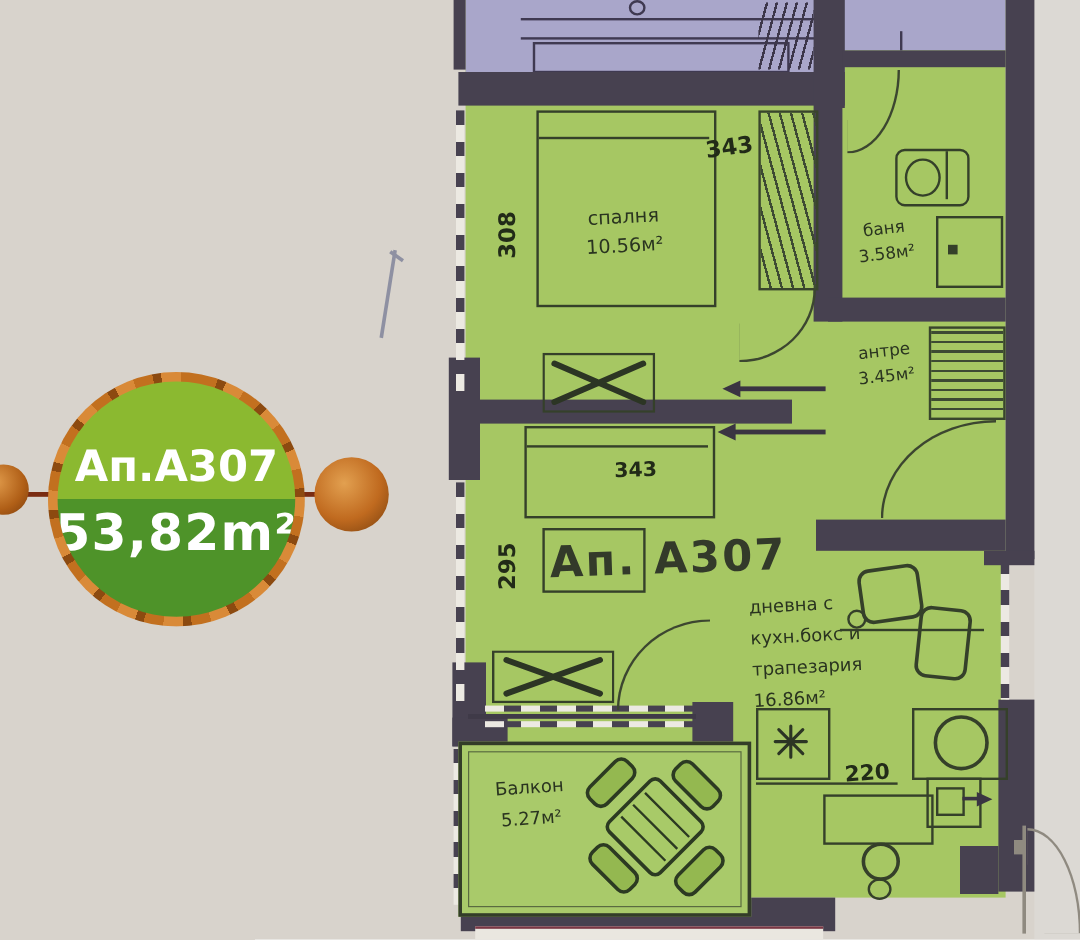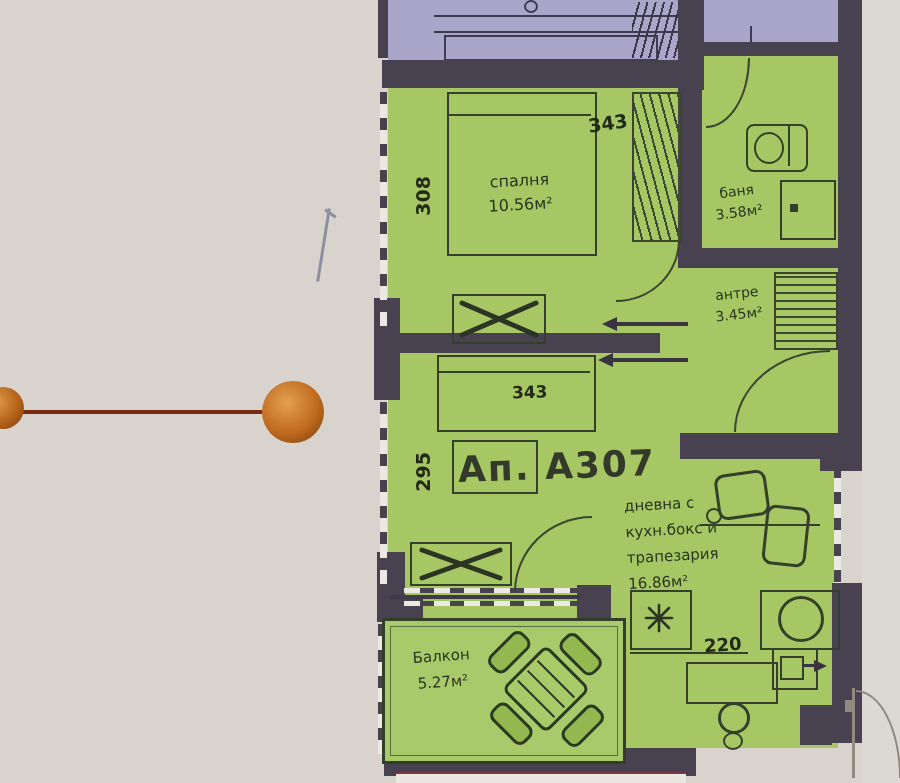--- a/index.html
+++ b/index.html
@@ -24,20 +24,31 @@
 <div id="stage">
 
   <div class="a" style="left:862px;top:0;width:38px;height:783px;background:#dcd9d4"></div>
 
   <div class="a" style="left:0;top:410px;width:294px;height:4px;background:#7a2c12"></div>
   <div class="a" style="left:-18px;top:387px;width:42px;height:42px;border-radius:50%;
               background:radial-gradient(circle at 35% 35%, #e09a4a, #b05f17 60%, #7a3c0c)"></div>
   <div class="a" style="left:262px;top:381px;width:62px;height:62px;border-radius:50%;
               background:radial-gradient(circle at 40% 35%, #e2a050, #c06a1f 55%, #8a4a12 88%)"></div>
 
+  <div class="a" style="left:40px;top:310px;width:214px;height:212px">
+    <div class="a" style="left:0;top:0;width:214px;height:212px;border-radius:50%;background-color:#c2701f;
+                background-image:repeating-conic-gradient(from 10deg,#c2701f 0deg 9deg,#8c4a10 9deg 13deg,#d98a38 13deg 22deg)"></div>
+    <div class="a" style="left:8px;top:8px;width:198px;height:196px;border-radius:50%;overflow:hidden;
+                background:linear-gradient(180deg,#8bb930 0 50%,#4e9329 50% 100%);color:#fff;text-align:center">
+      <div style="height:47%;display:flex;align-items:flex-end;justify-content:center;
+                  font-size:36px;font-weight:bold;padding-bottom:3px">Ап.А307</div>
+      <div style="height:53%;display:flex;align-items:flex-start;justify-content:center;
+                  font-size:42px;font-weight:bold;letter-spacing:1px;padding-top:6px">53,82m²</div>
+    </div>
+  </div>
 
   <div class="a" style="left:322px;top:208px;width:3px;height:74px;background:#8e90a2;transform:rotate(9deg)"></div>
   <div class="a" style="left:324px;top:212px;width:13px;height:3px;background:#8e90a2;transform:rotate(35deg)"></div>
 
   <div class="a" style="left:374px;top:0;width:488px;height:783px">
 
     <div class="a" style="left:14px;top:0;width:450px;height:748px;background:#a6c763"></div>
     <div class="a" style="left:14px;top:0;width:316px;height:60px;background:#a9a6ca"></div>
     <div class="a" style="left:328px;top:0;width:136px;height:42px;background:#a9a6ca"></div>
 

